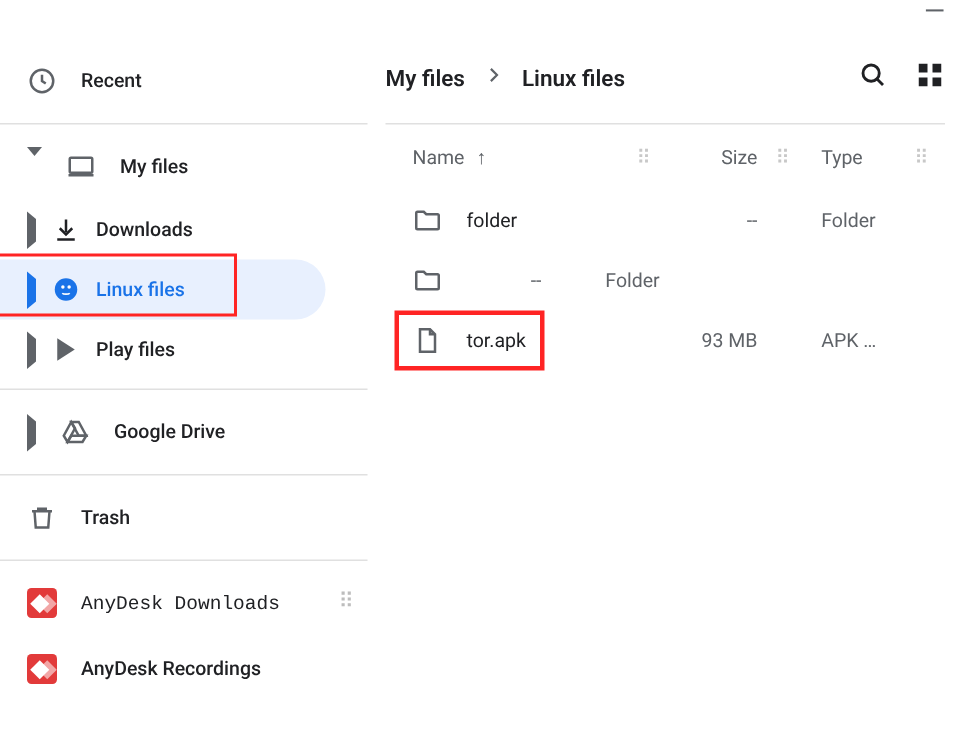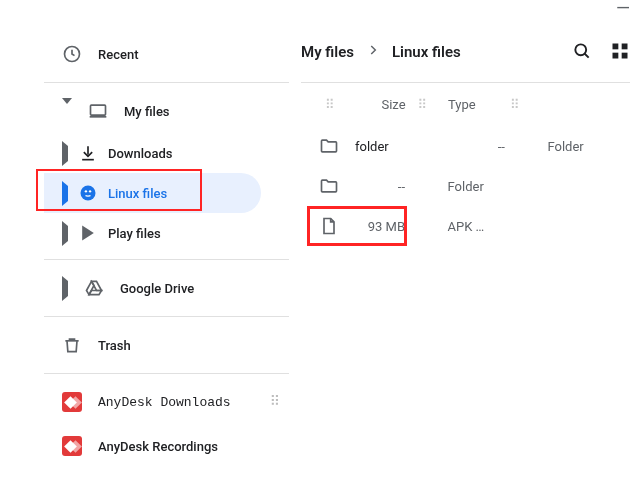--- a/index.html
+++ b/index.html
@@ -11,21 +11,21 @@
     height: 502px;
     background: #fff;
     overflow: hidden;
     position: relative;
   }
   .winbar {
     position: absolute; top: 0; right: 6px;
     color: #5f6368; font-size: 18px; line-height: 12px;
     padding: 2px 4px;
   }
-  .root { display: flex; height: 100%; padding-top: 14px; margin-left: 44px; }
+  .root { display: flex; height: 100%; padding-top: 14px; }
   
   .sidebar {
     width: 245px;
     flex: none;
     padding-top: 18px;
   }
   .side-row {
     display: flex;
     align-items: center;
     height: 44px;
@@ -259,20 +259,24 @@
               <rect x="14" y="3" width="7" height="7"></rect>
               <rect x="3" y="14" width="7" height="7"></rect>
               <rect x="14" y="14" width="7" height="7"></rect>
             </svg>
         </span>
       </div>
     </div>
     <div class="hdr-divider"></div>
 
     <div class="cols">
+      <div class="col-name">
+        <span>Name</span>
+        <span class="sort-arrow">↑</span>
+      </div>
       <span class="gripcell">⠿</span>
       <div class="col-size">Size</div>
       <span class="gripcell">⠿</span>
       <div class="col-type">Type</div>
       <span class="gripcell">⠿</span>
     </div>
 
     <div id="filelist" style="position:relative;">
 
       <div class="filerow">
@@ -298,20 +302,21 @@
           <span class="ftype">Folder</span>
           <span class="gripcell" style="visibility:hidden">⠿</span>
         </div>
         <div class="filerow">
           <span class="ficon">
             <svg width="20" height="20" viewBox="0 0 24 24" fill="none" stroke="#5f6368" stroke-width="2">
               <path d="M6 3h8l4 4v14H6z"></path>
               <path d="M14 3v4h4"></path>
             </svg>
           </span>
+          <span class="fname">tor.apk</span>
           <span class="fsize">93 MB</span>
           <span class="gripcell" style="visibility:hidden">⠿</span>
           <span class="ftype">APK …</span>
           <span class="gripcell" style="visibility:hidden">⠿</span>
         </div>
         <div class="highlight-box" style="left:6px; top:80px; width:100px; height:40px;"></div>
     </div>
 
   </div>
 </div>

